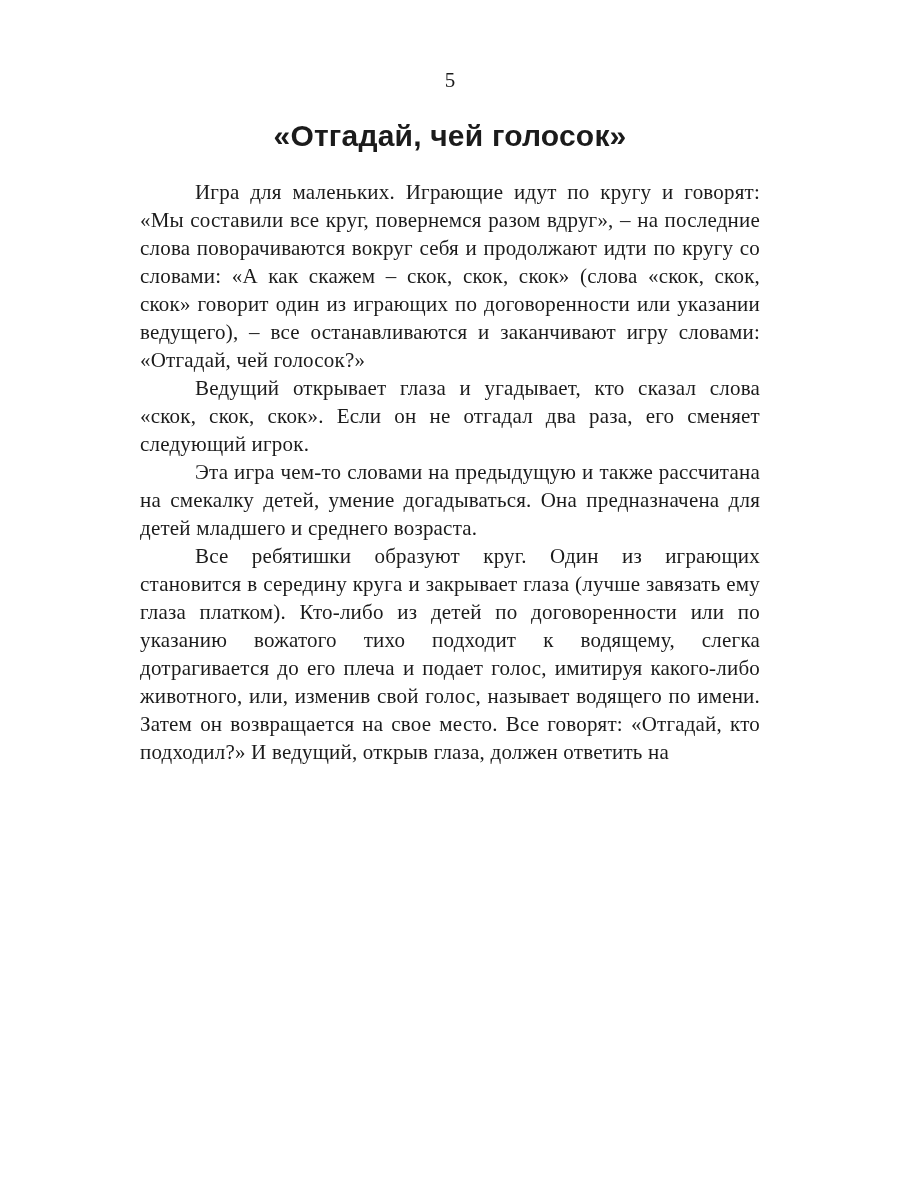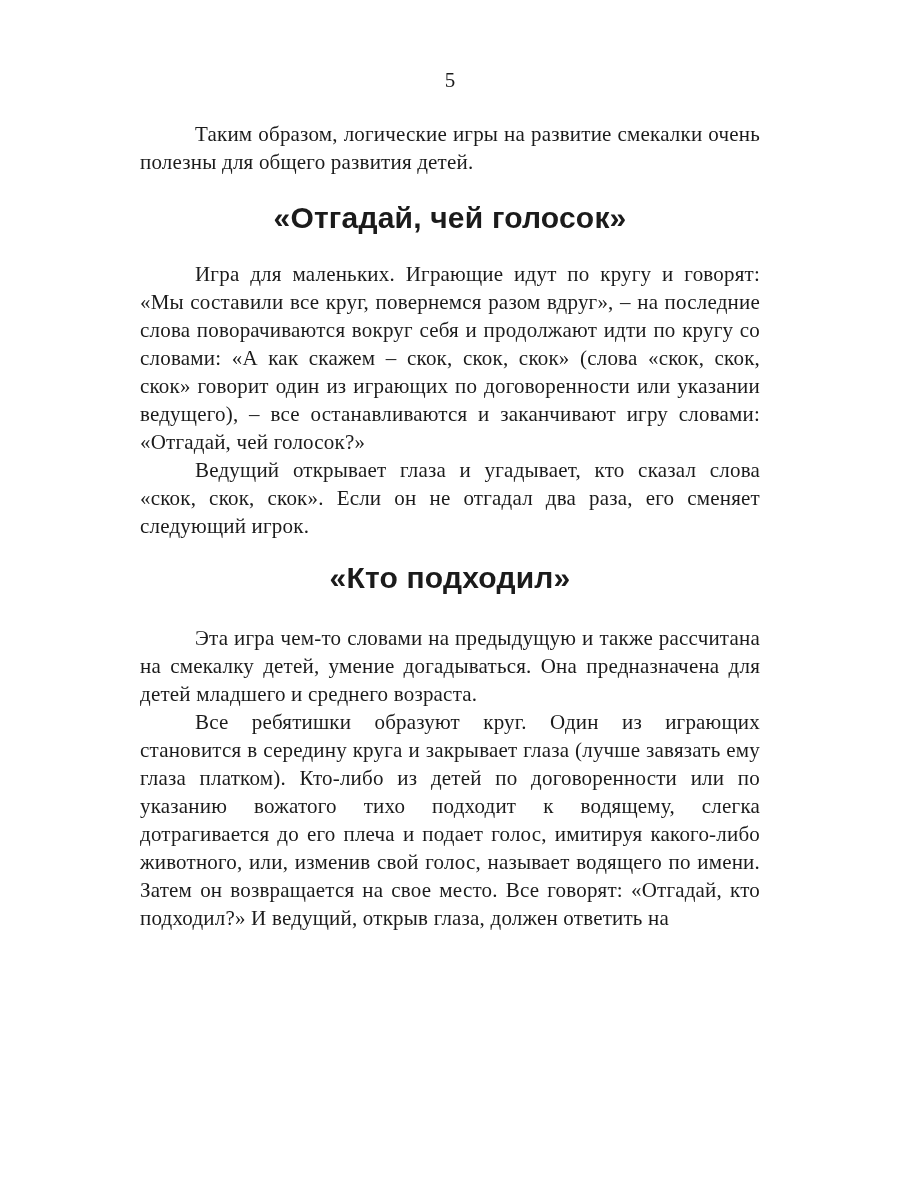--- a/index.html
+++ b/index.html
@@ -46,28 +46,26 @@
     margin: 24px 0 32px 0;
   }
 </style>
 </head>
 <body>
 
 <div class="page">
 
   <div class="page-number">5</div>
 
-  <p class="body-par">Таким образом, логические игры на развитие смекалки очень полезны для общего развития детей.</p>
 
   <h2 class="section-heading">«Отгадай, чей голосок»</h2>
 
   <p class="body-par">Игра для маленьких. Играющие идут по кругу и говорят: «Мы составили все круг, повернемся разом вдруг», – на последние слова поворачиваются вокруг себя и продолжают идти по кругу со словами: «А как скажем – скок, скок, скок» (слова «скок, скок, скок» говорит один из играющих по договоренности или указании ведущего), – все останавливаются и заканчивают игру словами: «Отгадай, чей голосок?»</p>
 
   <p class="body-par">Ведущий открывает глаза и угадывает, кто сказал слова «скок, скок, скок». Если он не отгадал два раза, его сменяет следующий игрок.</p>
 
 
-  <h2 class="section-heading second">«Кто подходил»</h2>
 
   <p class="body-par">Эта игра чем-то словами на предыдущую и также рассчитана на смекалку детей, умение догадываться. Она предназначена для детей младшего и среднего возраста.</p>
 
   <p class="body-par">Все ребятишки образуют круг. Один из играющих становится в середину круга и закрывает глаза (лучше завязать ему глаза платком). Кто-либо из детей по договоренности или по указанию вожатого тихо подходит к водящему, слегка дотрагивается до его плеча и подает голос, имитируя какого-либо животного, или, изменив свой голос, называет водящего по имени. Затем он возвращается на свое место. Все говорят: «Отгадай, кто подходил?» И ведущий, открыв глаза, должен ответить на</p>
 
 </div>
 
 </body></html>

